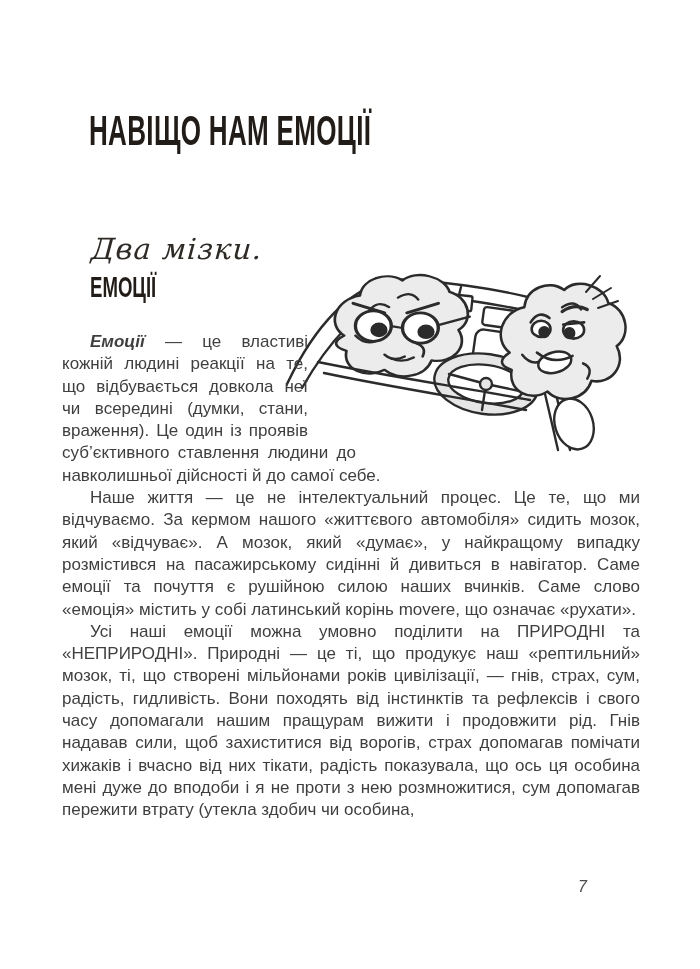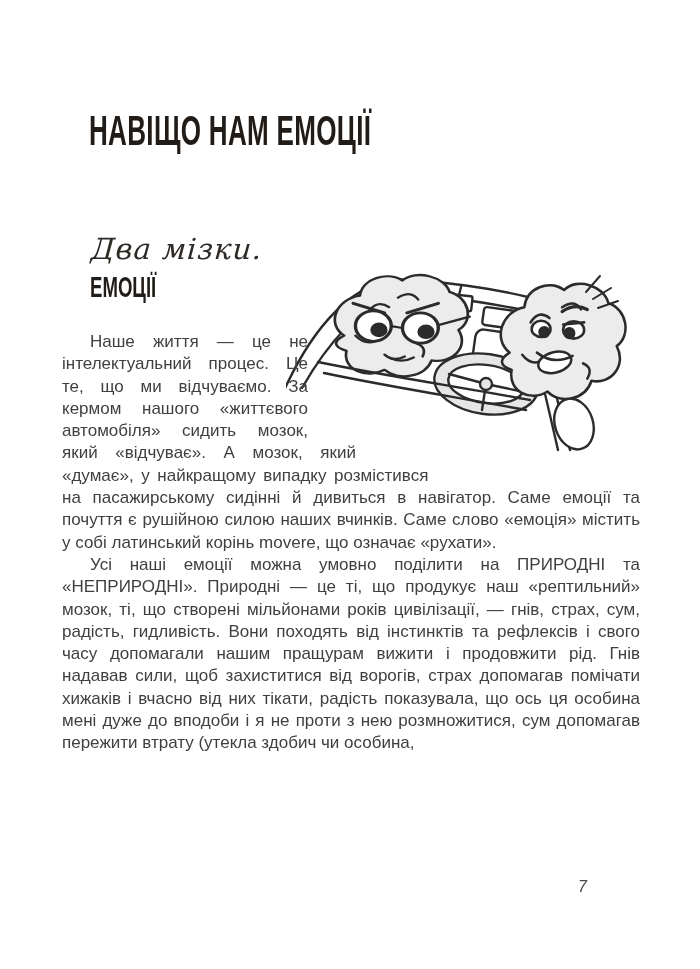--- a/index.html
+++ b/index.html
@@ -153,19 +153,20 @@
           <path d="M -22,8 Q -6,20 12,11"></path>
         </g>
 
         <path d="M 300,40 l 14,-16 M 307,47 l 18,-11 M 312,56 l 20,-7" stroke-width="2"></path>
       </g>
     </svg>
   </div>
 
   <div class="body-text">
     <div class="illustration-spacer"></div>
+    <p><span class="lead-word">Емоції</span><span> — це властиві кожній людині реакції на те, що відбувається довкола неї чи всередині (думки, стани, враження). Це один із проявів суб’єктивного ставлення людини до навколишньої дійсності й до самої себе.</span></p>
     <p>Наше життя — це не інтелектуальний процес. Це те, що ми відчуваємо. За кермом нашого «життєвого автомобіля» сидить мозок, який «відчуває». А мозок, який «думає», у найкращому випадку розмістився на пасажирському сидінні й дивиться в навігатор. Саме емоції та почуття є рушійною силою наших вчинків. Саме слово «емоція» містить у собі латинський корінь movere, що означає «рухати».</p>
     <p>Усі наші емоції можна умовно поділити на ПРИРОДНІ та «НЕПРИРОДНІ». Природні — це ті, що продукує наш «рептильний»  мозок, ті, що створені мільйонами років цивілізації, — гнів, страх, сум, радість, гидливість. Вони походять від інстинктів та рефлексів і свого часу допомагали нашим пращурам вижити і продовжити рід. Гнів надавав сили, щоб захиститися від ворогів, страх допомагав помічати хижаків і вчасно від них тікати, радість показувала, що ось ця особина мені дуже до вподоби і я не проти з нею розмножитися, сум допомагав  пережити втрату (утекла здобич чи особина,</p>
   </div>
 
   <div class="page-number">7</div>
 
 </div>
 
 </body></html>

